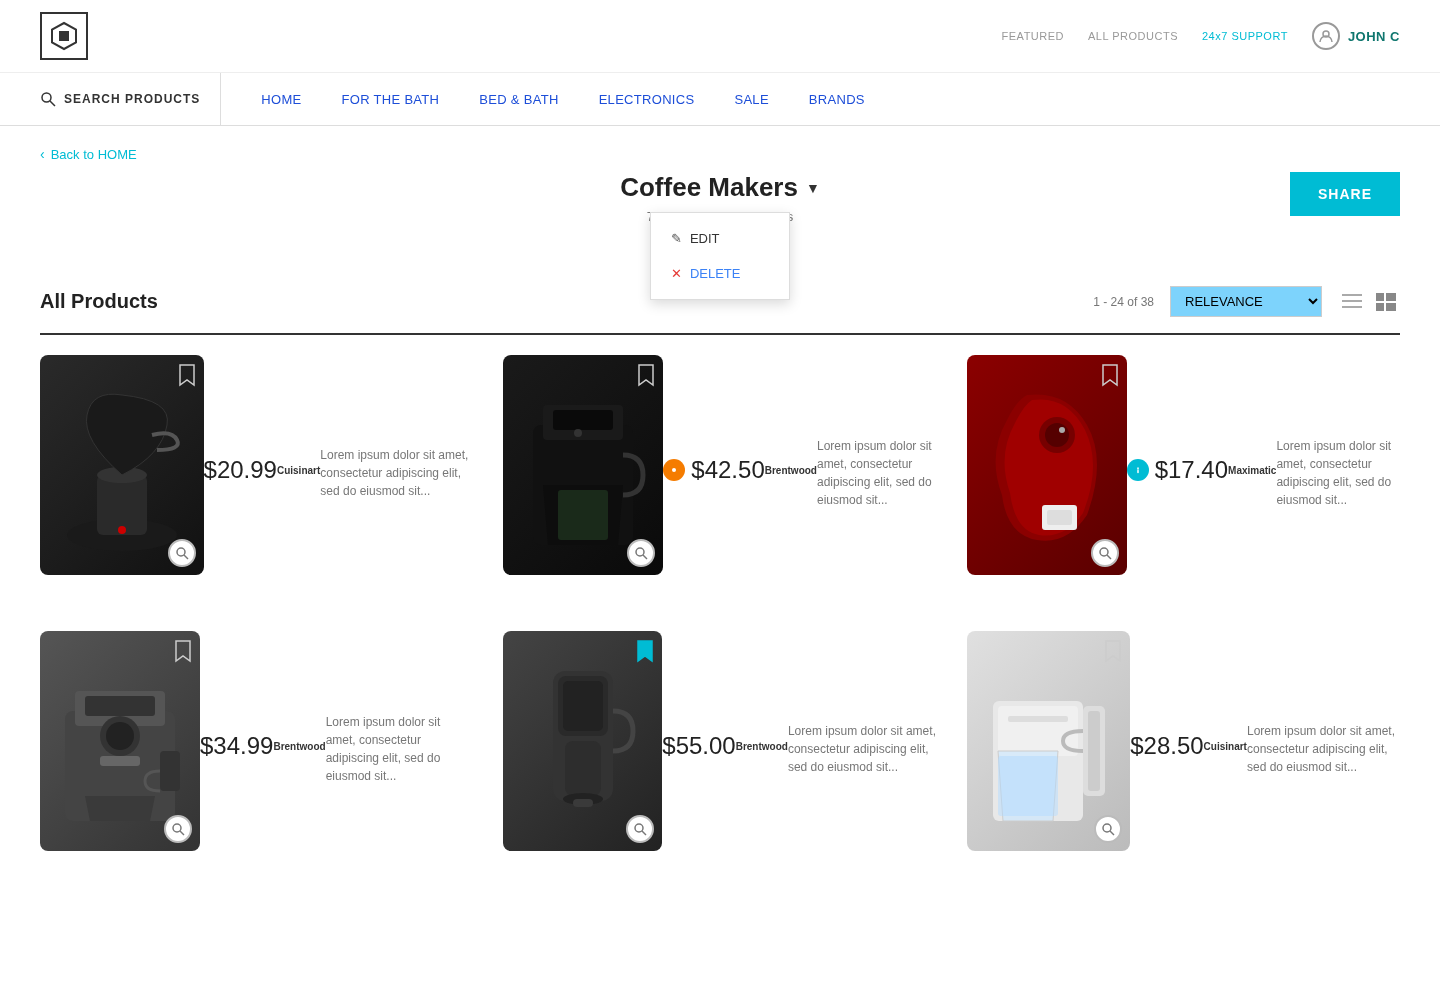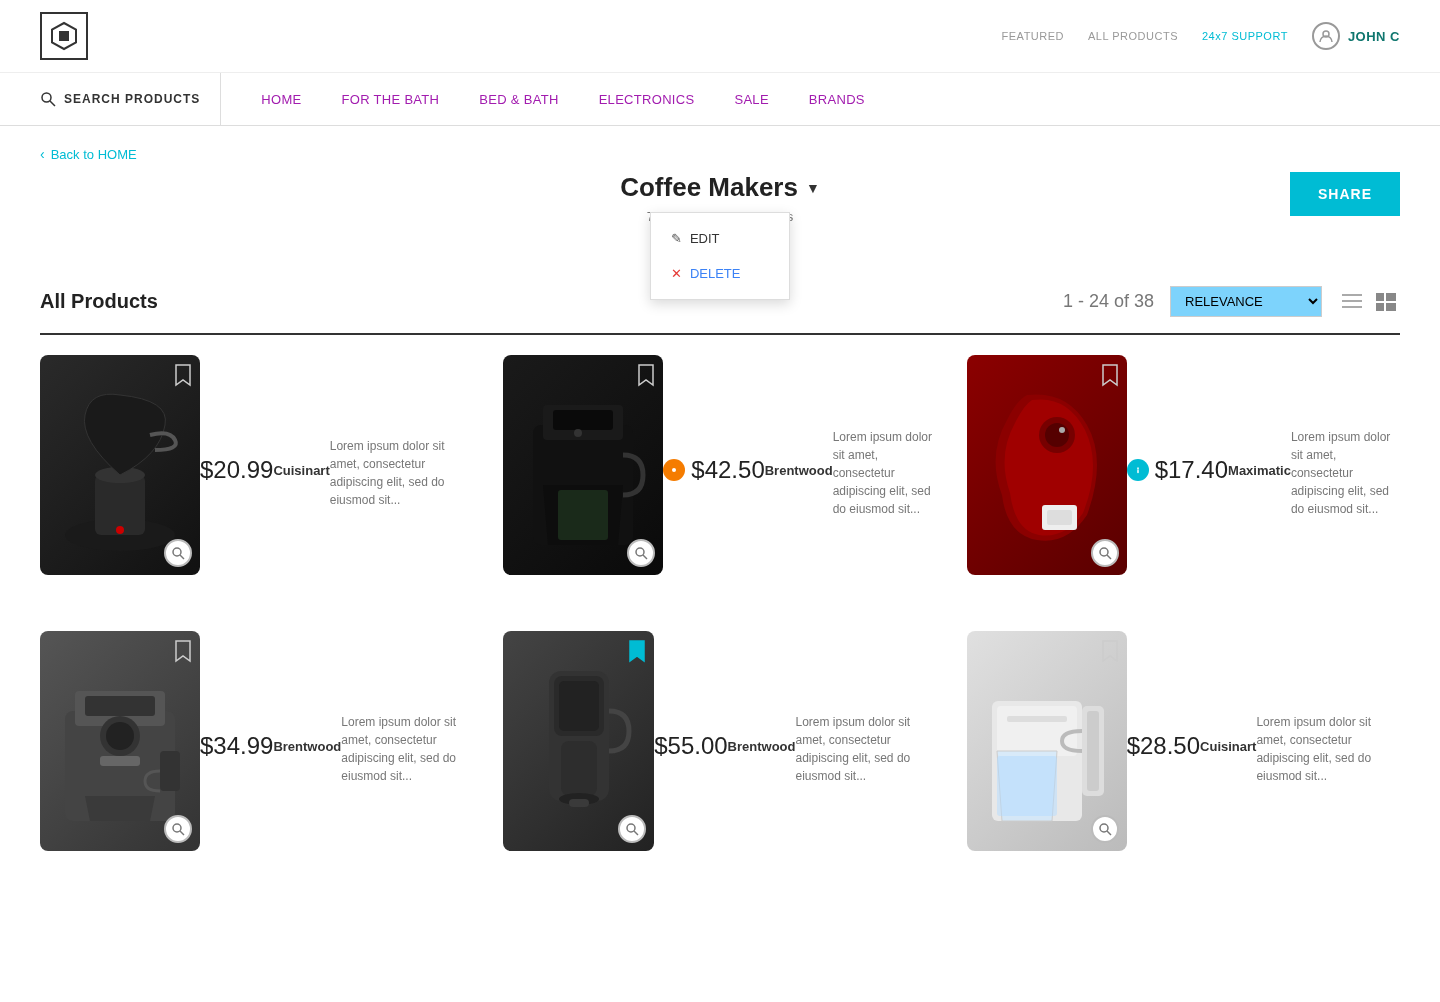--- a/index.html
+++ b/index.html
@@ -81,21 +81,21 @@
     .search-label {
       font-size: 12px;
       font-weight: 700;
       letter-spacing: 1px;
       color: #333;
     }
     .nav-item {
       padding: 18px 20px;
       font-size: 13px;
       font-weight: 500;
-      color: #a21caf;
+      color: #1d4ed8;
       cursor: pointer;
       letter-spacing: 0.3px;
       white-space: nowrap;
     }
 
     
     .content {
       padding: 20px 40px;
     }
     .back-link {
@@ -227,21 +227,21 @@
       font-size: 20px;
       font-weight: 700;
       color: #222;
     }
     .products-controls {
       display: flex;
       align-items: center;
       gap: 16px;
     }
     .products-count {
-      font-size: 18px;
+      font-size: 12px;
       color: #777;
     }
     .sort-select {
       border: 1px solid #ccc;
       padding: 6px 10px;
       font-size: 13px;
       cursor: pointer;
       background: #7dd3fc;
       appearance: auto;
     }
@@ -326,21 +326,21 @@
       display: flex;
       align-items: center;
       justify-content: center;
       font-size: 12px;
       font-weight: 700;
     }
     .price-badge.teal {
       background: #00bcd4;
     }
     .product-brand {
-      font-size: 13px;
+      font-size: 10px;
       font-weight: 700;
       color: #333;
       margin-bottom: 6px;
     }
     .product-desc {
       font-size: 12px;
       color: #777;
       text-align: left;
       line-height: 1.5;
     }

